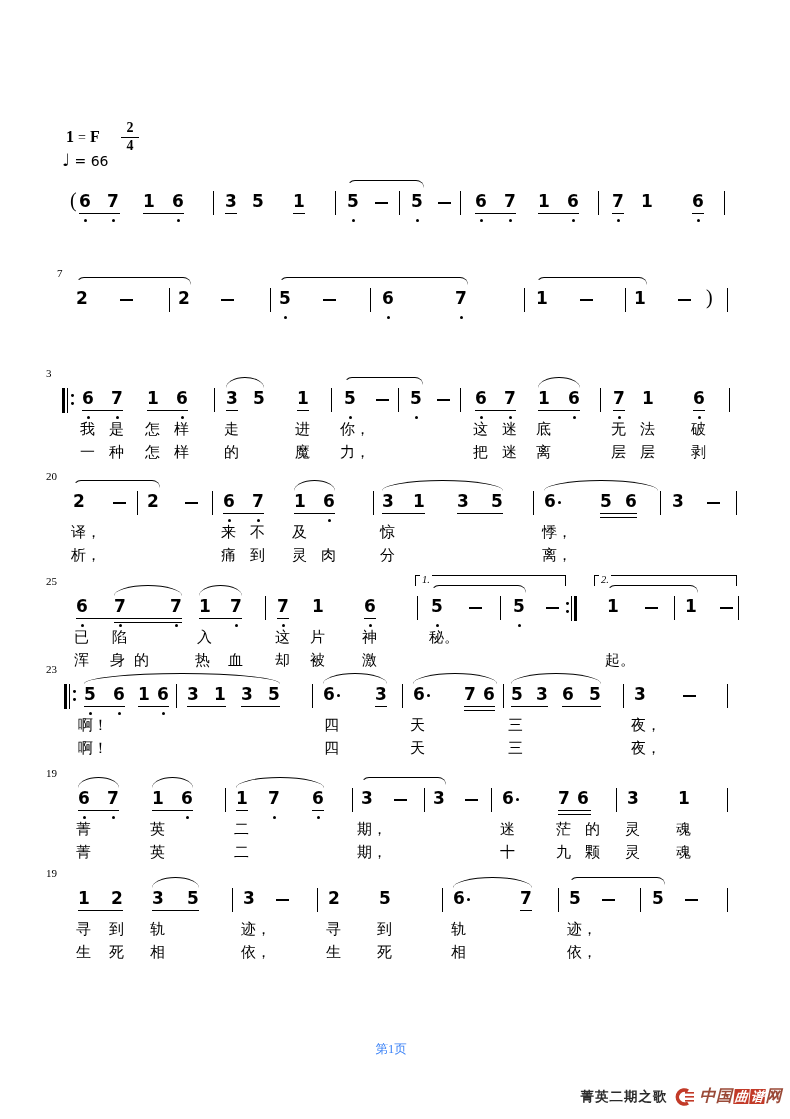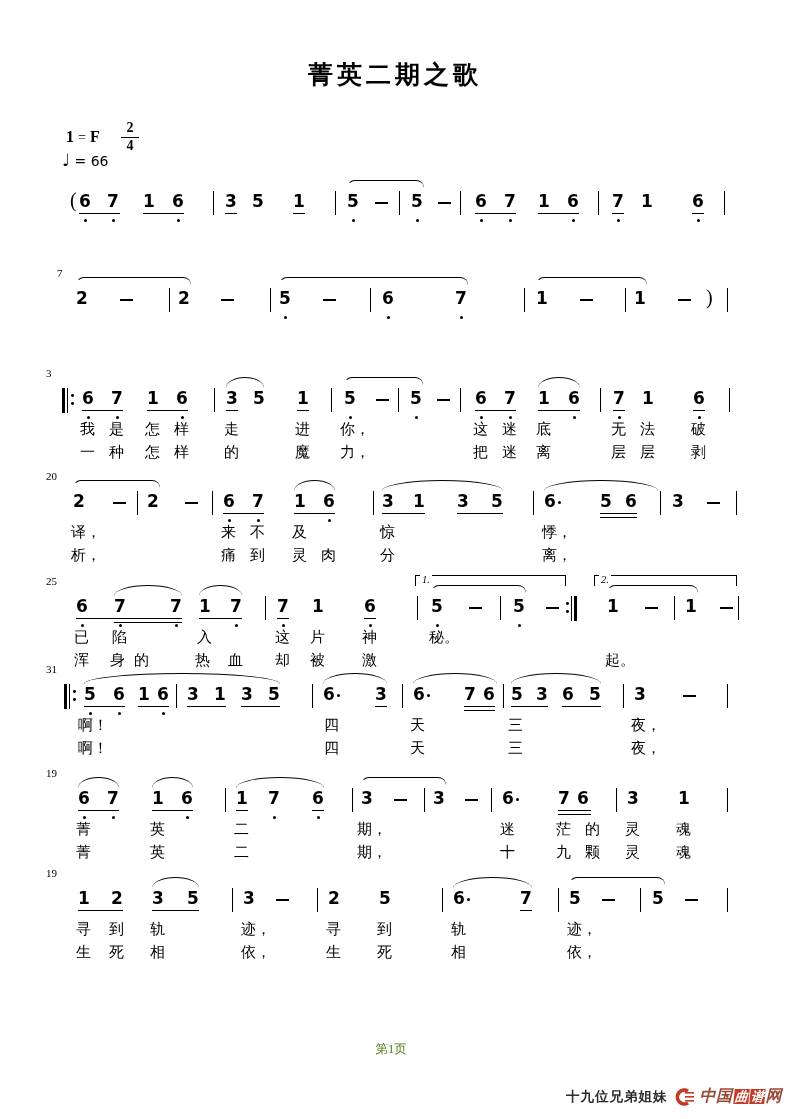--- a/index.html
+++ b/index.html
@@ -32,35 +32,34 @@
   .volta{position:absolute;height:10px;border-top:1.2px solid #000;
          border-left:1.2px solid #000;border-right:1.2px solid #000;}
   .volta span{position:absolute;left:4px;top:-1px;font:italic 400 10.5px "Liberation Serif",serif;
               line-height:1;background:#fff;padding:0 2px;}
   .repeat{position:absolute;width:16px;height:25px;}
   .repeat i{position:absolute;background:#000;display:block;}
   .rthick{width:3px;height:25px;top:0;}
   .rthin{width:1.2px;height:25px;top:0;}
   .rdot{width:2.8px;height:2.8px;border-radius:50%;}
   .pagenum{position:absolute;left:0;top:1041px;width:782px;text-align:center;
-           font:400 12.5px "Liberation Serif",serif;color:#4d7c0f;}
+           font:400 12.5px "Liberation Serif",serif;color:#3b82f6;}
   .watermark{position:absolute;right:8px;top:1086px;display:flex;align-items:center;gap:5px;}
   .wm-pre{font:700 13.5px "Liberation Serif",serif;color:#2b2b2b;letter-spacing:1px;}
   .site{display:inline-flex;align-items:center;gap:1px;}
   .sitechar{font:italic 700 16px "Liberation Serif",serif;color:#9a4a38;letter-spacing:0.5px;}
   .tile{display:inline-block;background:#c23a28;color:#fff;font:italic 700 13px "Liberation Serif",serif;
         width:15px;height:15px;line-height:15px;text-align:center;transform:skewX(-6deg);}
   .logo{display:block;}
 </style>
 </head>
 <body>
 
 <div class="page">
 
-  <h1 class="title">菁英二期之歌</h1>
 
   <div class="keysig">
     <span>1</span><span class="eq">=</span><span>F</span>
   </div>
 
   <div class="timesig">
     <span>2</span>
     <span class="fbar"></span>
     <span>4</span>
   </div>
@@ -331,21 +330,21 @@
       <div class="lyric" style="left: 429px; top: 630px;">秘。</div>
       <div class="lyric" style="left: 74px; top: 653px;">浑</div>
       <div class="lyric" style="left: 110px; top: 653px;">身</div>
       <div class="lyric" style="left: 134px; top: 653px;">的</div>
       <div class="lyric" style="left: 195px; top: 653px;">热</div>
       <div class="lyric" style="left: 228px; top: 653px;">血</div>
       <div class="lyric" style="left: 275px; top: 653px;">却</div>
       <div class="lyric" style="left: 310px; top: 653px;">被</div>
       <div class="lyric" style="left: 362px; top: 653px;">激</div>
       <div class="lyric" style="left: 605px; top: 653px;">起。</div>
-      <div class="mnum" style="left: 46px; top: 664px;">31</div>
+      <div class="mnum" style="left: 46px; top: 664px;">23</div>
       <div class="repeat" style="left: 64px; top: 684px;">
         <i class="rthick" style="left: 0px;"></i>
         <i class="rthin" style="left: 5px;"></i>
         <i class="rdot" style="left: 9px; top: 6px;"></i>
         <i class="rdot" style="left: 9px; top: 14px;"></i>
       </div>
       <div class="bar" style="left: 176px; top: 684px;"></div>
       <div class="bar" style="left: 312px; top: 684px;"></div>
       <div class="bar" style="left: 402px; top: 684px;"></div>
       <div class="bar" style="left: 503px; top: 684px;"></div>
@@ -497,21 +496,21 @@
       <div class="lyric" style="left: 241px; top: 945px;">依，</div>
       <div class="lyric" style="left: 326px; top: 945px;">生</div>
       <div class="lyric" style="left: 377px; top: 945px;">死</div>
       <div class="lyric" style="left: 451px; top: 945px;">相</div>
       <div class="lyric" style="left: 567px; top: 945px;">依，</div>
     </div>
 
   <div class="pagenum">第1页</div>
 
   <div class="watermark">
-    <span class="wm-pre">十九位兄弟姐妹</span>
+    <span class="wm-pre">菁英二期之歌</span>
     <svg class="logo" width="22" height="20" viewBox="0 0 22 20">
       <path d="M 15 4 A 7 7 0 1 0 15 16" fill="none" stroke="#c23a28" stroke-width="3.6"></path>
       <rect x="12" y="5" width="9" height="1.6" fill="#c23a28"></rect>
       <rect x="12" y="9" width="9" height="1.6" fill="#c23a28"></rect>
       <rect x="12" y="13" width="9" height="1.6" fill="#c23a28"></rect>
     </svg>
     <span class="site">
       <span class="sitechar">中国</span>
       <span class="tile">曲</span>
       <span class="tile">谱</span>

